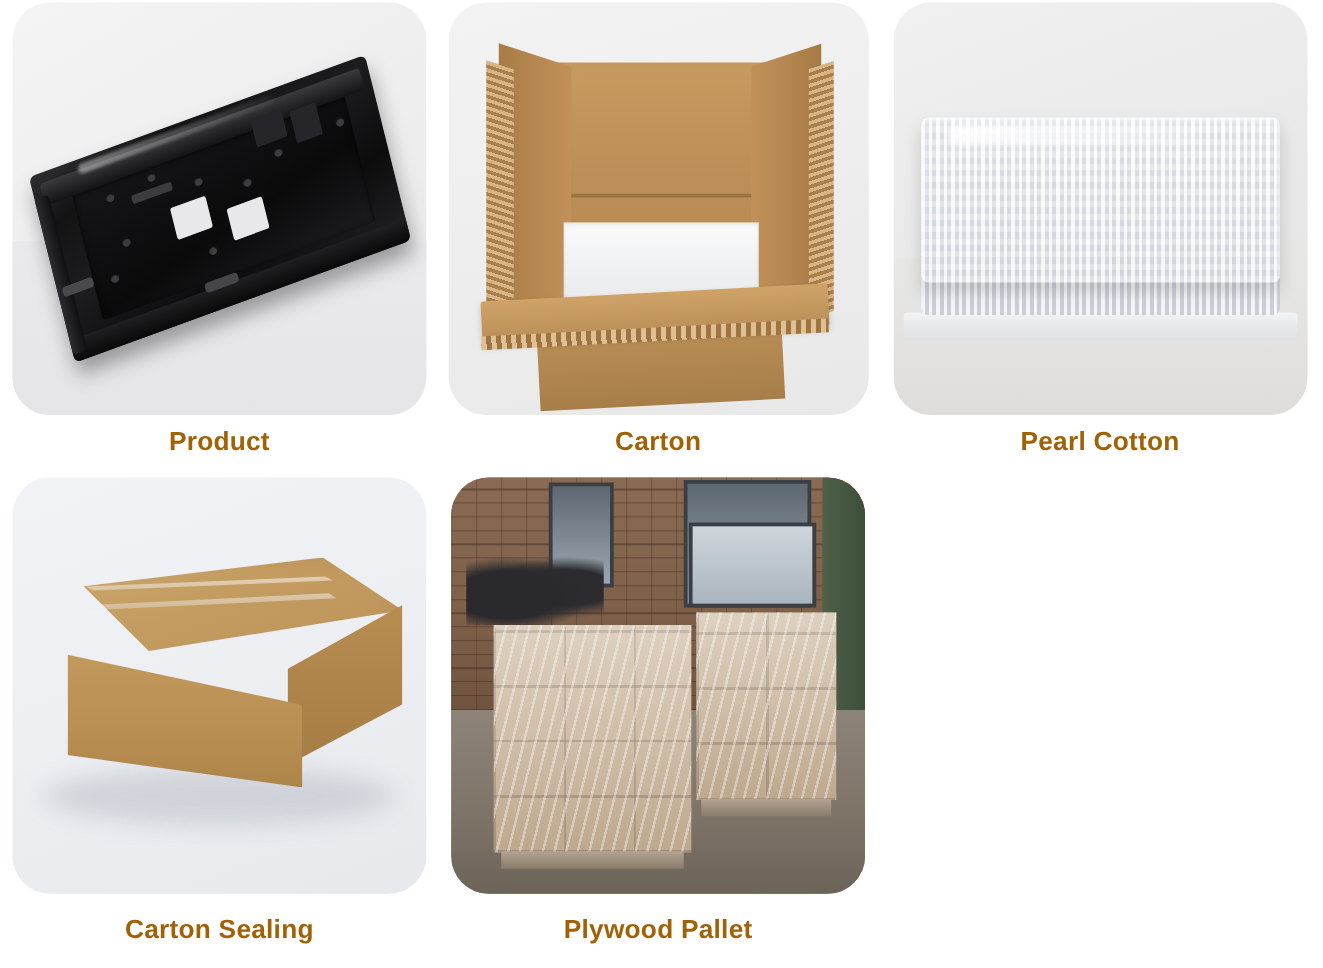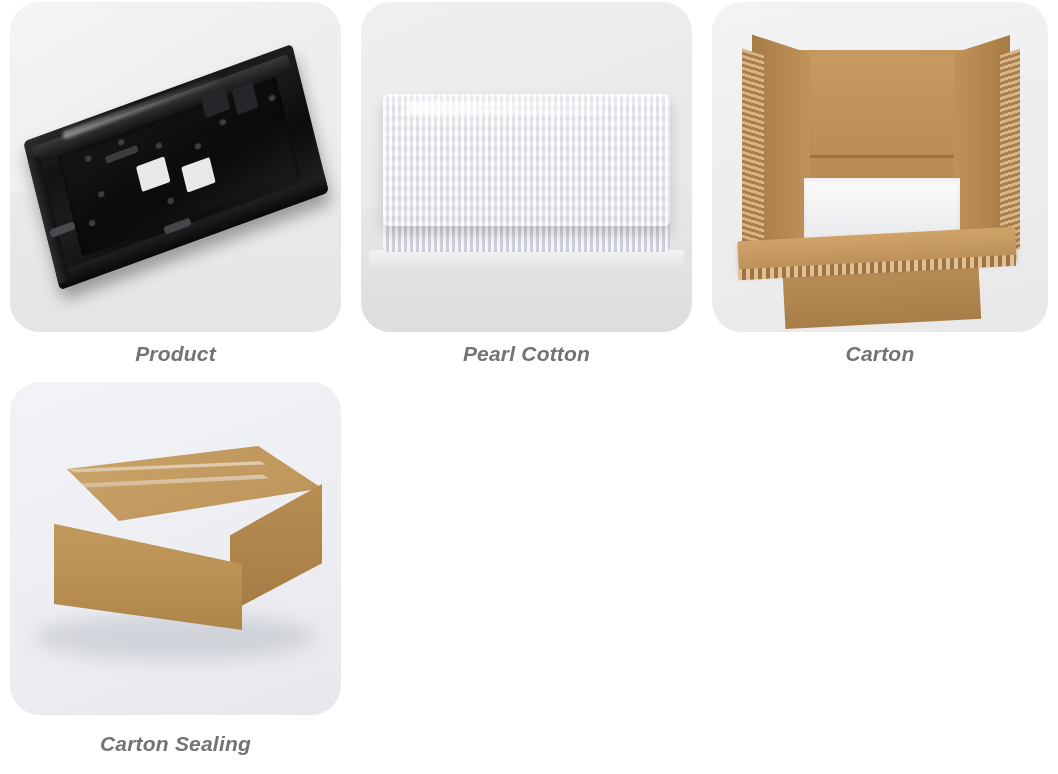--- a/index.html
+++ b/index.html
@@ -20,22 +20,22 @@
   .tile{
     position:relative;overflow:hidden;border-radius:30px;
     background:#f2f3f6;
   }
   .r1 .tile{width:331px;height:330px;margin-top:2px;}
   .r2 .tile{width:331px;height:333px;margin-top:3px;}
   .c3.r1 .tile{width:336px;height:330px;}
   .c3.r2 .tile{width:336px;height:333px;}
 
   .caption{
-    margin-top:11px;font-size:21px;font-weight:bold;color:#737373;
-    letter-spacing:.2px;line-height:1;font-style:italic;
+    margin-top:11px;font-size:21px;font-weight:bold;color:#a16207;
+    letter-spacing:.2px;line-height:1;
   }
   .r2 .caption{margin-top:18px;}
 
   
   .ph{position:absolute;inset:0;}
 
   
   .t-product{background:linear-gradient(150deg,#f4f4f5 0%,#eeeeef 45%,#e9e9ea 100%);}
   .t-product .floor{position:absolute;left:-10%;top:58%;width:120%;height:50%;
     background:linear-gradient(180deg,#eaeaec 0%,#e4e4e6 100%);}
@@ -329,66 +329,90 @@
             <div class="tab" style="left:184px;top:18px;width:26px;height:22px;"></div>
             <div class="tab" style="left:216px;top:22px;width:22px;height:26px;"></div>
             <div class="port"></div>
             <div class="port2"></div>
           </div>
         </div>
       </div>
       <div class="caption">Product</div>
     </div>
 
-    <div class="cell r1 c2">
-      <div class="tile t-foam">
-        <div class="ph">
-          <div class="floor2"></div>
-          <div class="foam">
-            <div class="sheet-under"></div>
-            <div class="front"></div>
-            <div class="slab"></div>
-            <div class="shine"></div>
-          </div>
-        </div>
-      </div>
-      <div class="caption">Pearl Cotton</div>
-    </div>
-
     <div class="cell r1 c3">
       <div class="tile t-carton">
         <div class="ph">
           <div class="carton">
             <div class="backwall"></div>
             <div class="leftwall"></div>
             <div class="leftflute"></div>
             <div class="rightwall"></div>
             <div class="rightflute"></div>
             <div class="inner-foam"></div>
             <div class="frontpanel"></div>
             <div class="frontflap"></div>
             <div class="flapflute"></div>
           </div>
         </div>
       </div>
       <div class="caption">Carton</div>
     </div>
 
+    <div class="cell r1 c2">
+      <div class="tile t-foam">
+        <div class="ph">
+          <div class="floor2"></div>
+          <div class="foam">
+            <div class="sheet-under"></div>
+            <div class="front"></div>
+            <div class="slab"></div>
+            <div class="shine"></div>
+          </div>
+        </div>
+      </div>
+      <div class="caption">Pearl Cotton</div>
+    </div>
+
     <div class="cell r2 c1">
       <div class="tile t-sealed">
         <div class="ph">
           <div class="shadow"></div>
           <div class="box">
             <div class="lid"></div>
             <div class="tape"></div>
             <div class="tape2"></div>
             <div class="side"></div>
             <div class="front"></div>
           </div>
         </div>
       </div>
       <div class="caption">Carton Sealing</div>
     </div>
 
+    <div class="cell r2 c2">
+      <div class="tile t-pallet">
+        <div class="ph">
+          <div class="brick"></div>
+          <div class="win w1"></div>
+          <div class="win w2"></div>
+          <div class="w3 win"></div>
+          <div class="curtain"></div>
+          <div class="people"></div>
+          <div class="floor5"></div>
+          <div class="pal pal2">
+            <div class="boxes"></div>
+              <div class="wrap"></div>
+              <div class="skid"></div>
+          </div>
+          <div class="pal pal1">
+            <div class="boxes"></div>
+              <div class="wrap"></div>
+              <div class="skid"></div>
+          </div>
+        </div>
+      </div>
+      <div class="caption">Plywood Pallet</div>
+    </div>
 
 
   </div>
 </div>
 
 </body></html>

